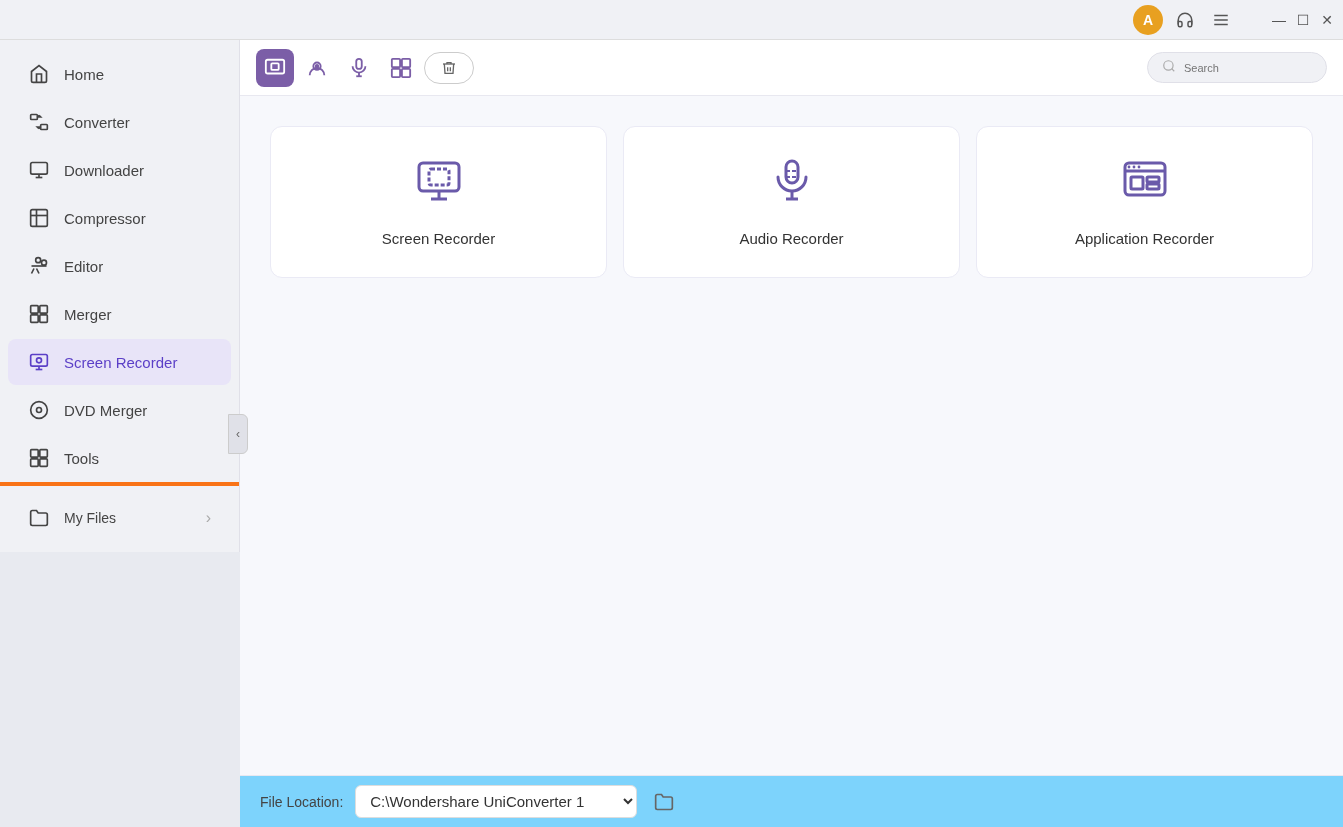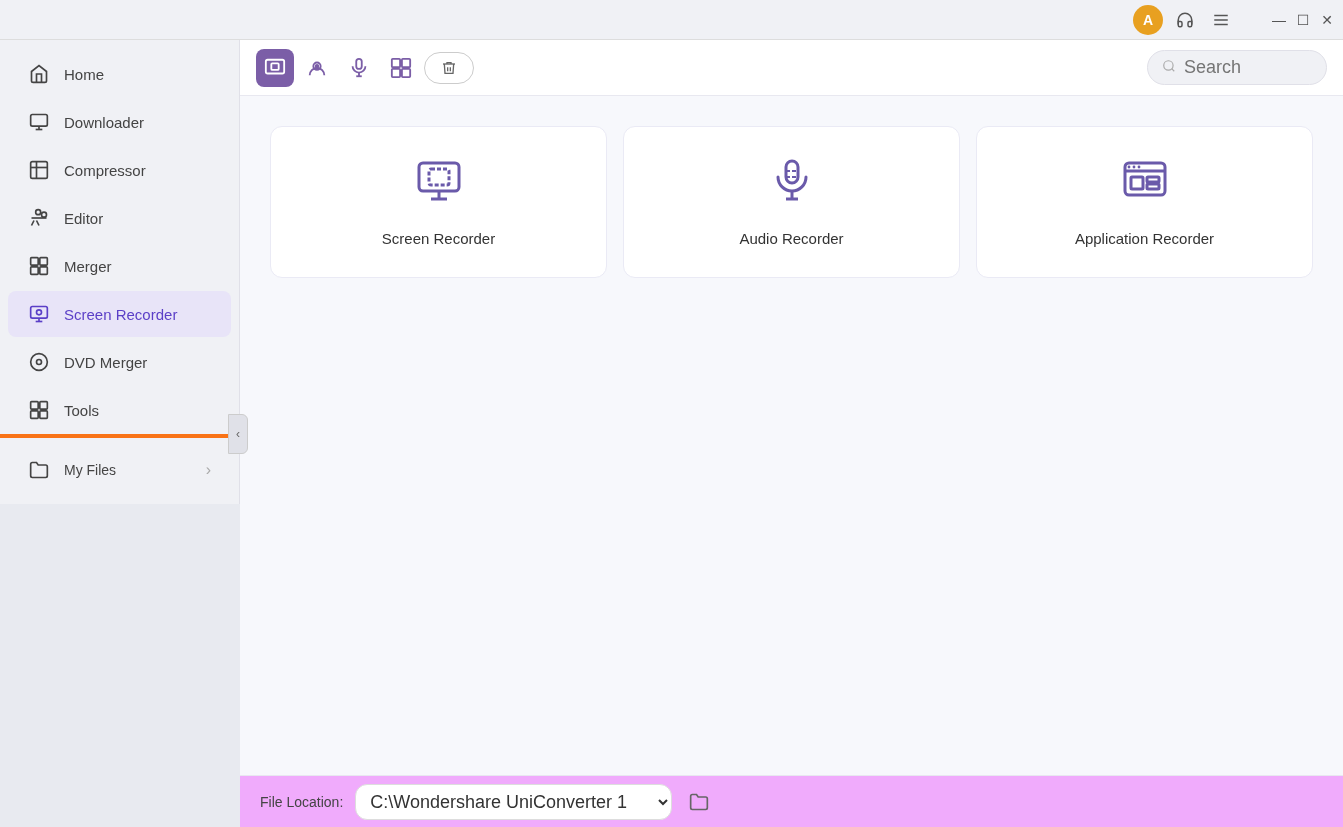--- a/index.html
+++ b/index.html
@@ -169,21 +169,21 @@
       border-radius: 20px;
       padding: 6px 14px;
       gap: 8px;
       width: 180px;
       border: 1px solid #e0e0e8;
     }
     .search-box input {
       border: none;
       background: transparent;
       outline: none;
-      font-size: 18px;
+      font-size: 11px;
       color: #c2410c;
       width: 130px;
     }
     .search-icon-svg { color: #aaa; font-size: 14px; }
 
     
     .recorder-grid {
       flex: 1;
       padding: 30px 30px 20px 30px;
       display: grid;
@@ -216,38 +216,38 @@
       font-weight: 400;
     }
     
     .recorder-card:nth-child(4) {
       grid-column: 1;
     }
 
     
     .file-location-bar {
       height: 52px;
-      background: #f0abfc;
+      background: #7dd3fc;
       border-top: 1px solid #e8e8f0;
       display: flex;
       align-items: center;
       padding: 0 20px;
       gap: 12px;
     }
     .file-location-label {
       font-size: 14px;
       color: #444;
       white-space: nowrap;
     }
     .file-location-select {
-      padding: 6px 28px 6px 10px;
+      padding: 6px 36px 6px 10px;
       border: 1px solid #ddd;
-      border-radius: 12px;
+      border-radius: 6px;
       background: white;
-      font-size: 18px;
+      font-size: 15px;
       color: #333;
       appearance: auto;
       cursor: pointer;
       min-width: 220px;
     }
     .folder-icon-btn {
       width: 30px; height: 30px;
       border: none;
       background: transparent;
       cursor: pointer;
@@ -295,20 +295,30 @@
       <div class="sidebar-item">
         <span class="icon">
           <svg width="20" height="20" viewBox="0 0 24 24" fill="none" stroke="currentColor" stroke-width="2">
             <path d="M3 9l9-7 9 7v11a2 2 0 0 1-2 2H5a2 2 0 0 1-2-2z"></path>
             <polyline points="9 22 9 12 15 12 15 22"></polyline>
           </svg>
         </span>
         <span>Home</span>
       </div>
 
+      <div class="sidebar-item">
+        <span class="icon">
+          <svg width="20" height="20" viewBox="0 0 24 24" fill="none" stroke="currentColor" stroke-width="2">
+            <rect x="2" y="3" width="8" height="6" rx="1"></rect>
+            <rect x="14" y="15" width="8" height="6" rx="1"></rect>
+            <path d="M10 6h4l-2-2m0 0l-2 2M14 18h-4l2 2m0 0l2-2"></path>
+          </svg>
+        </span>
+        <span>Converter</span>
+      </div>
 
       <div class="sidebar-item">
         <span class="icon">
           <svg width="20" height="20" viewBox="0 0 24 24" fill="none" stroke="currentColor" stroke-width="2">
             <rect x="2" y="3" width="20" height="14" rx="2"></rect>
             <line x1="8" y1="21" x2="16" y2="21"></line>
             <line x1="12" y1="17" x2="12" y2="21"></line>
           </svg>
         </span>
         <span>Downloader</span>

